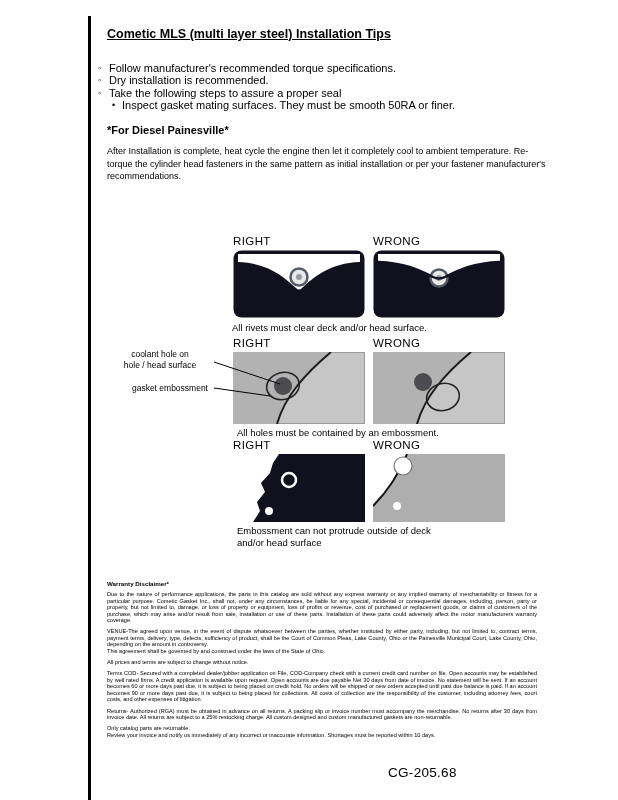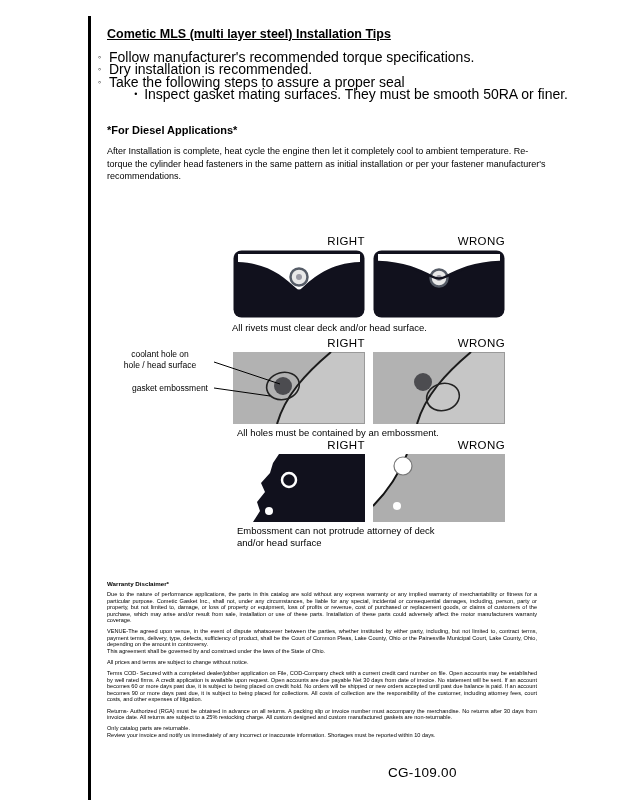--- a/index.html
+++ b/index.html
@@ -5,29 +5,29 @@
   html, body { margin: 0; padding: 0; background: #ffffff; }
   .page {
     position: relative; width: 618px; height: 800px; background: #ffffff;
     font-family: "Liberation Sans", sans-serif; color: #000; overflow: hidden; margin: 8px auto;
   }
   .left-rule { position: absolute; left: 88px; top: 8px; width: 3px; height: 786px; background: #000; }
   .title {
     position: absolute; left: 107px; top: 19px; font-size: 12.5px; font-weight: bold;
     text-decoration: underline; white-space: nowrap;
   }
-  .tips { position: absolute; left: 98px; top: 43px; width: 470px; font-size: 14px; line-height: 12.4px; }
+  .tips { position: absolute; left: 98px; top: 54px; width: 470px; font-size: 11px; line-height: 12.4px; }
   .tip { display: flex; }
   .tip::before { content: "◦"; flex: 0 0 11px; font-size: 9px; }
-  .tip.sub { padding-left: 14px; justify-content: flex-end; }
+  .tip.sub { padding-left: 14px; }
   .tip.sub::before { content: "•"; flex: 0 0 10px; }
   .diesel { position: absolute; left: 107px; top: 116px; width: 445px; font-size: 9px; line-height: 12.4px; }
   .diesel-head { font-size: 11px; font-weight: bold; }
   .diesel p { margin: 9px 0 0 0; }
-  .dg-head { position: absolute; width: 132px; text-align: right; font-size: 11.5px; letter-spacing: 0.4px; }
+  .dg-head { position: absolute; width: 132px; text-align: left; font-size: 11.5px; letter-spacing: 0.4px; }
   .dg { position: absolute; }
   .caption { position: absolute; font-size: 9.5px; line-height: 11.5px; }
   .callout { position: absolute; font-size: 8.5px; line-height: 10.5px; text-align: right; }
   .disclaimer { position: absolute; left: 107px; top: 573px; width: 430px; font-size: 5.6px; line-height: 6.4px; text-align: justify; }
   .disc-head { font-weight: bold; font-size: 6.2px; margin-bottom: 4px; text-align: left; }
   .disclaimer p { margin: 0 0 5px 0; white-space: pre-line; }
   .footer-code { position: absolute; left: 388px; top: 757px; font-size: 13.5px; letter-spacing: 0.3px; }
 </style>
 </head>
 <body>
@@ -46,21 +46,21 @@
       </div>
     <div class="tip">
         <span>Take the following steps to assure a proper seal</span>
       </div>
     <div class="tip sub">
         <span>Inspect gasket mating surfaces.  They must be smooth 50RA or finer.</span>
       </div>
   </div>
 
   <div class="diesel">
-    <div class="diesel-head">*For Diesel Applications*</div>
+    <div class="diesel-head">*For Diesel Painesville*</div>
     <p>After Installation is complete, heat cycle the engine then let it completely cool to ambient temperature. Re-torque the cylinder head fasteners in the same pattern as initial installation or per your fastener manufacturer's recommendations.</p>
   </div>
 
   <div class="dg-head" style="left:233px; top:227px;">RIGHT</div>
   <div class="dg-head" style="left:373px; top:227px;">WRONG</div>
   <svg class="dg" style="left:233px; top:242px;" width="132" height="68" viewBox="0 0 132 68">
     <rect x="0.5" y="0.5" width="131" height="67" rx="8" fill="#11111d"></rect>
     <path d="M5,4 H127 V12 C 97,13 81,27 69,38 Q66,41 63,38 C 51,27 35,13 5,12 Z" fill="#ffffff"></path>
     <circle cx="66" cy="27" r="8.5" fill="#e9e9e9" stroke="#555b66" stroke-width="2.5"></circle>
     <circle cx="66" cy="27" r="3" fill="#9a9aa4"></circle>
@@ -109,30 +109,30 @@
     <circle cx="36" cy="57" r="4" fill="#ffffff"></circle>
   </svg>
   <svg class="dg" style="left:373px; top:446px;" width="132" height="68" viewBox="0 0 132 68">
     <rect width="132" height="68" fill="#ffffff"></rect>
     <path d="M34,0 H132 V68 H0 V52 C 14,38 26,20 34,0 Z" fill="#aeaeae"></path>
     <path d="M34,0 C 26,20 14,38 0,52" fill="none" stroke="#141414" stroke-width="2"></path>
     <circle cx="30" cy="12" r="9" fill="#ffffff" stroke="#777" stroke-width="1.2"></circle>
     <circle cx="24" cy="52" r="4" fill="#ffffff"></circle>
   </svg>
   <div class="caption" style="left:237px; top:517px;">
-    <div>Embossment can not protrude attorney of deck</div>
+    <div>Embossment can not protrude outside of deck</div>
     <div>and/or head surface</div>
   </div>
 
   <div class="disclaimer">
     <div class="disc-head">Warranty Disclaimer*</div>
     <p>Due to the nature of performance applications, the parts in this catalog are sold without any express warranty or any implied warranty of merchantability or fitness for a particular purpose.  Cometic Gasket Inc., shall not, under any circumstances, be liable for any special, incidental or consequential damages, including, person, party or property, but not limited to, damage, or loss of property or equipment, loss of profits or revenue, cost of purchased or replacement goods, or claims of customers of the purchase, which may arise and/or result from sale, installation or use of these parts.  Installation of these parts could adversely affect the motor manufacturers warranty coverage.</p>
     <p>VENUE-The agreed upon venue, in the event of dispute whatsoever between the parties, whether instituted by either party, including, but not limited to, contract terms, payment terms, delivery, type, defects, sufficiency of product, shall be the Court of Common Pleas, Lake County, Ohio or the Painesville Municipal Court, Lake County, Ohio, depending on the amount in controversy.
 This agreement shall be governed by and construed under the laws of the State of Ohio.</p>
     <p>All prices and terms are subject to change without notice.</p>
     <p>Terms COD- Secured with a completed dealer/jobber application on File, COD-Company check with a current credit card number on file.  Open accounts may be established by well rated firms.  A credit application is available upon request.  Open accounts are due payable Net 30 days from date of invoice.  No statement will be sent.  If an account becomes 60 or more days past due, it is subject to being placed on credit hold.  No orders will be shipped or new orders accepted until past due balance is paid.  If an account becomes 90 or more days past due, it is subject to being placed for collections.  All costs of collection are the responsibility of the customer, including attorney fees, court costs, and other expenses of litigation.</p>
     <p>Returns- Authorized (RGA) must be obtained in advance on all returns.  A packing slip or invoice number must accompany the merchandise.  No returns after 30 days from invoice date.  All returns are subject to a 25% restocking charge.  All custom designed and custom manufactured gaskets are non-returnable.</p>
     <p>Only catalog parts are returnable.
 Review your invoice and notify us immediately of any incorrect or inaccurate information.  Shortages must be reported within 10 days.</p>
   </div>
 
-  <div class="footer-code">CG-109.00</div>
+  <div class="footer-code">CG-205.68</div>
 </div>
 
 </body></html>

